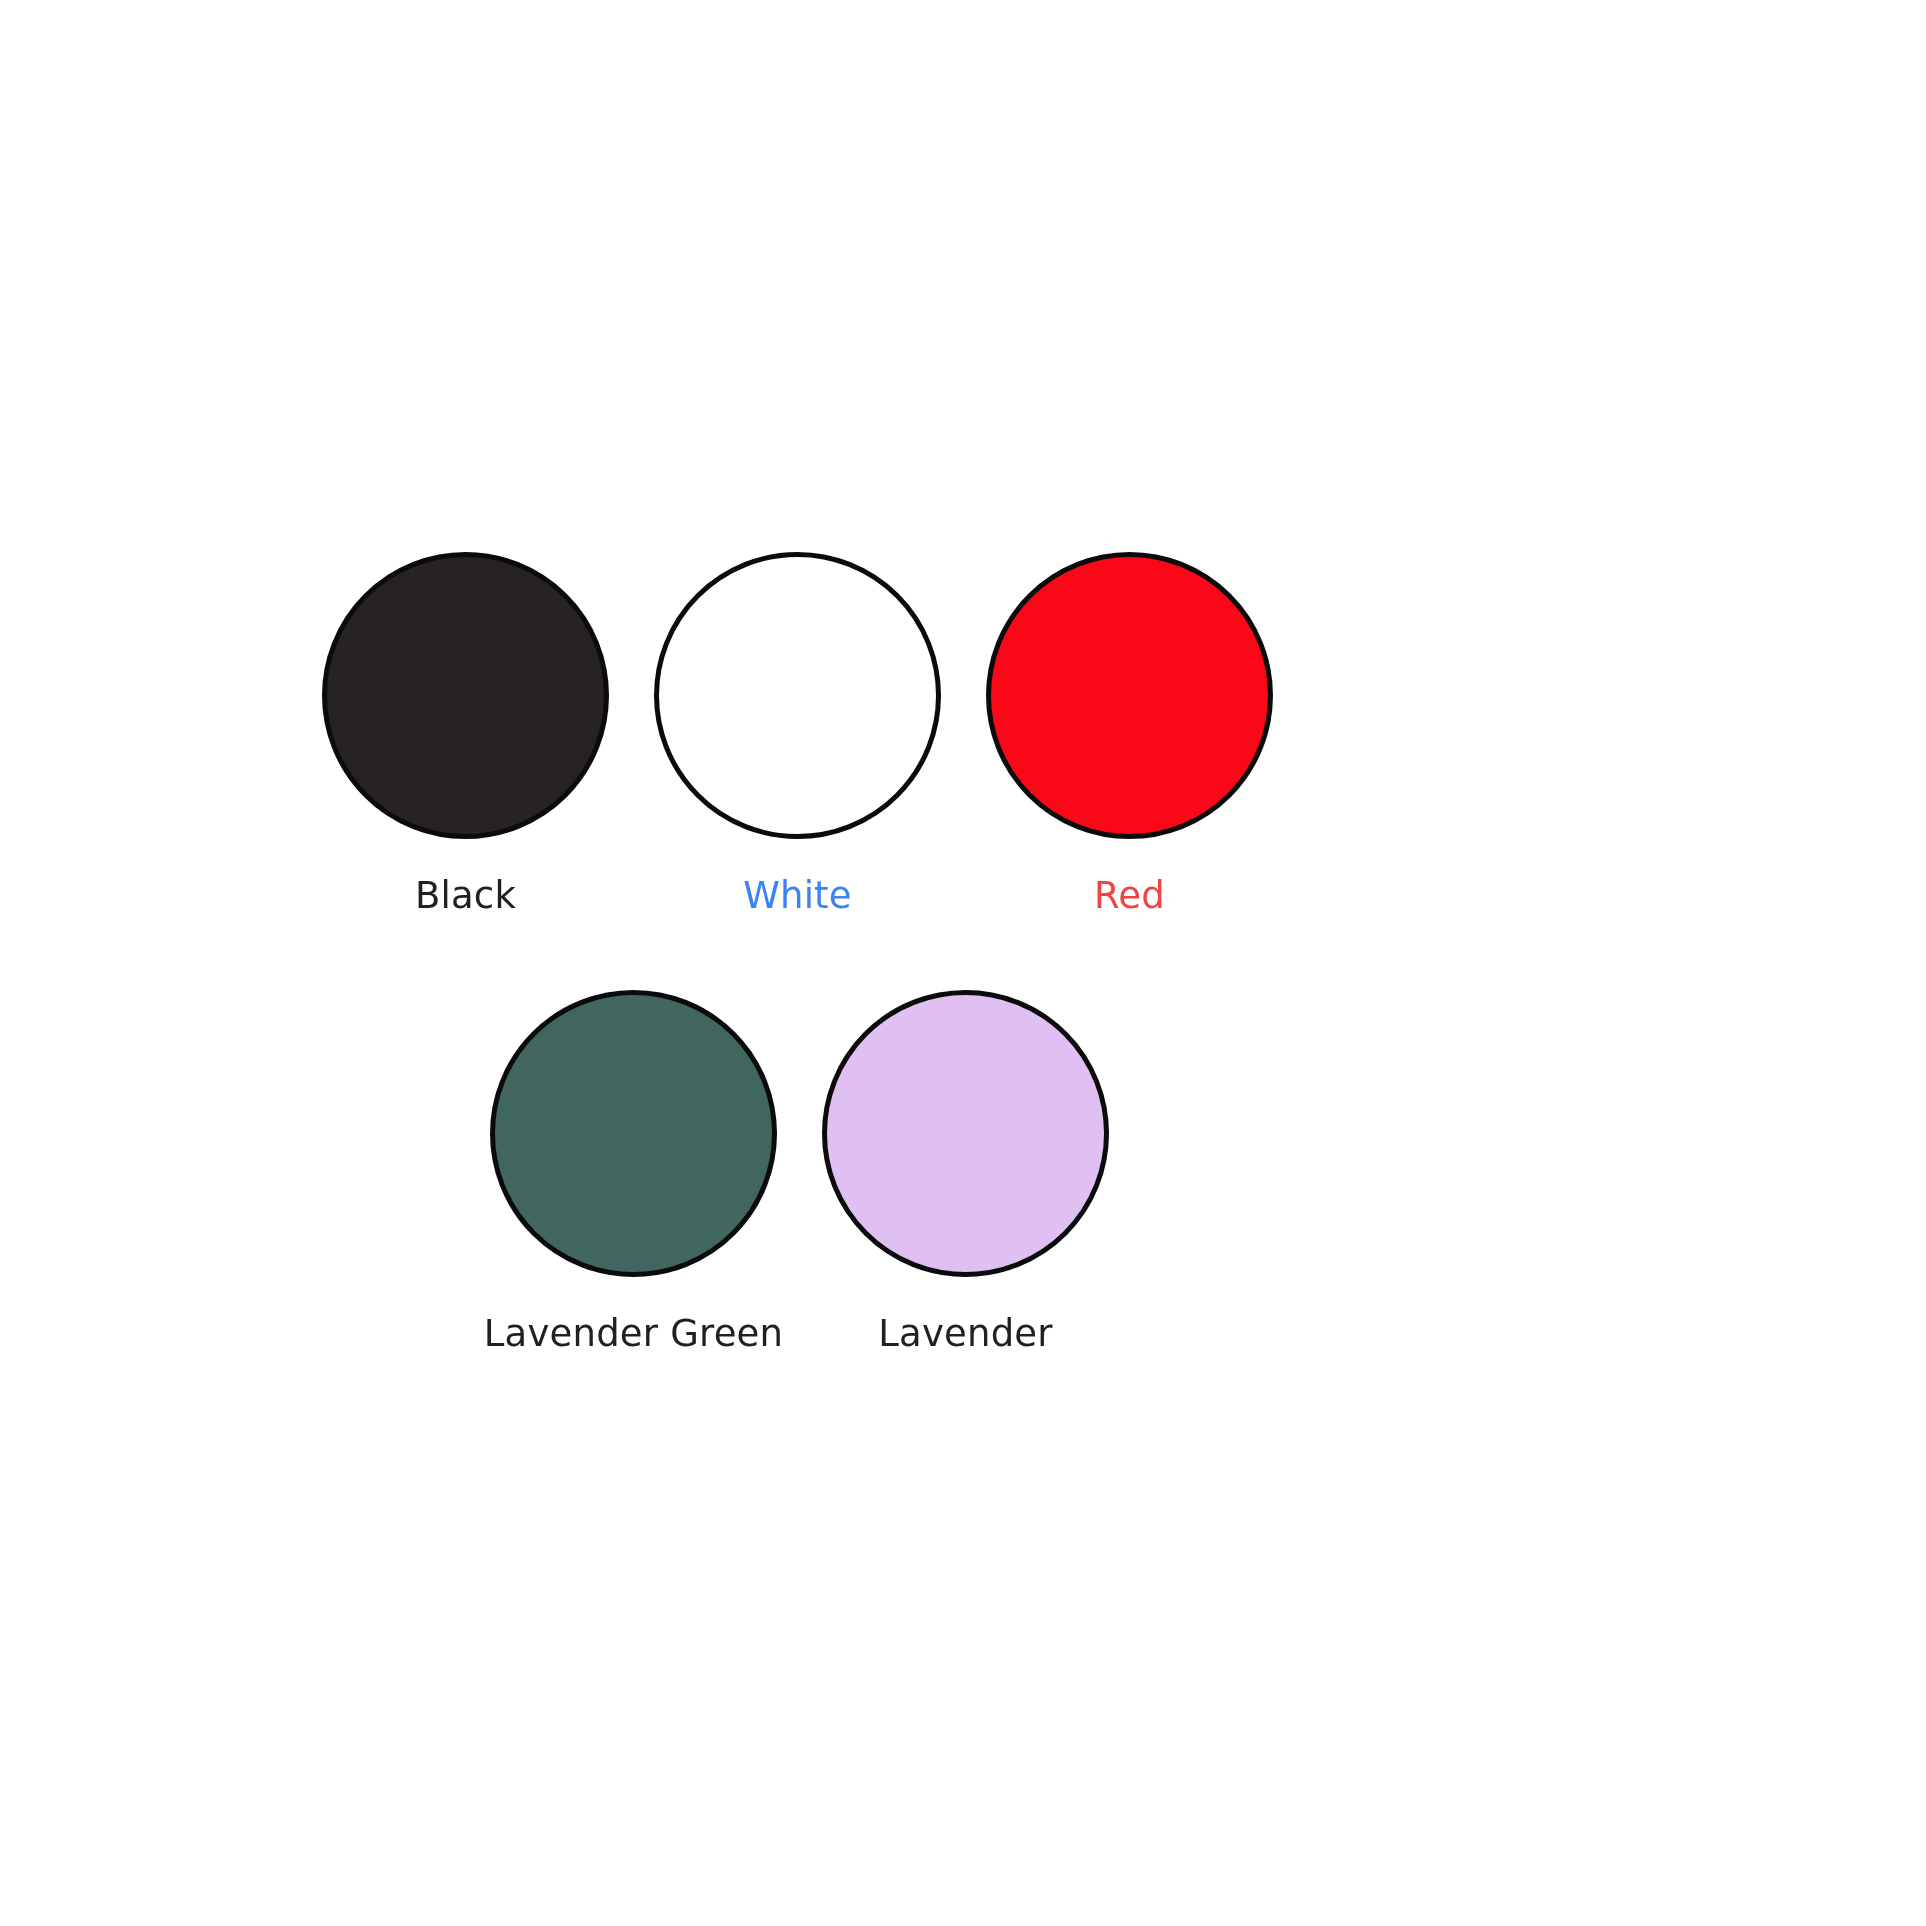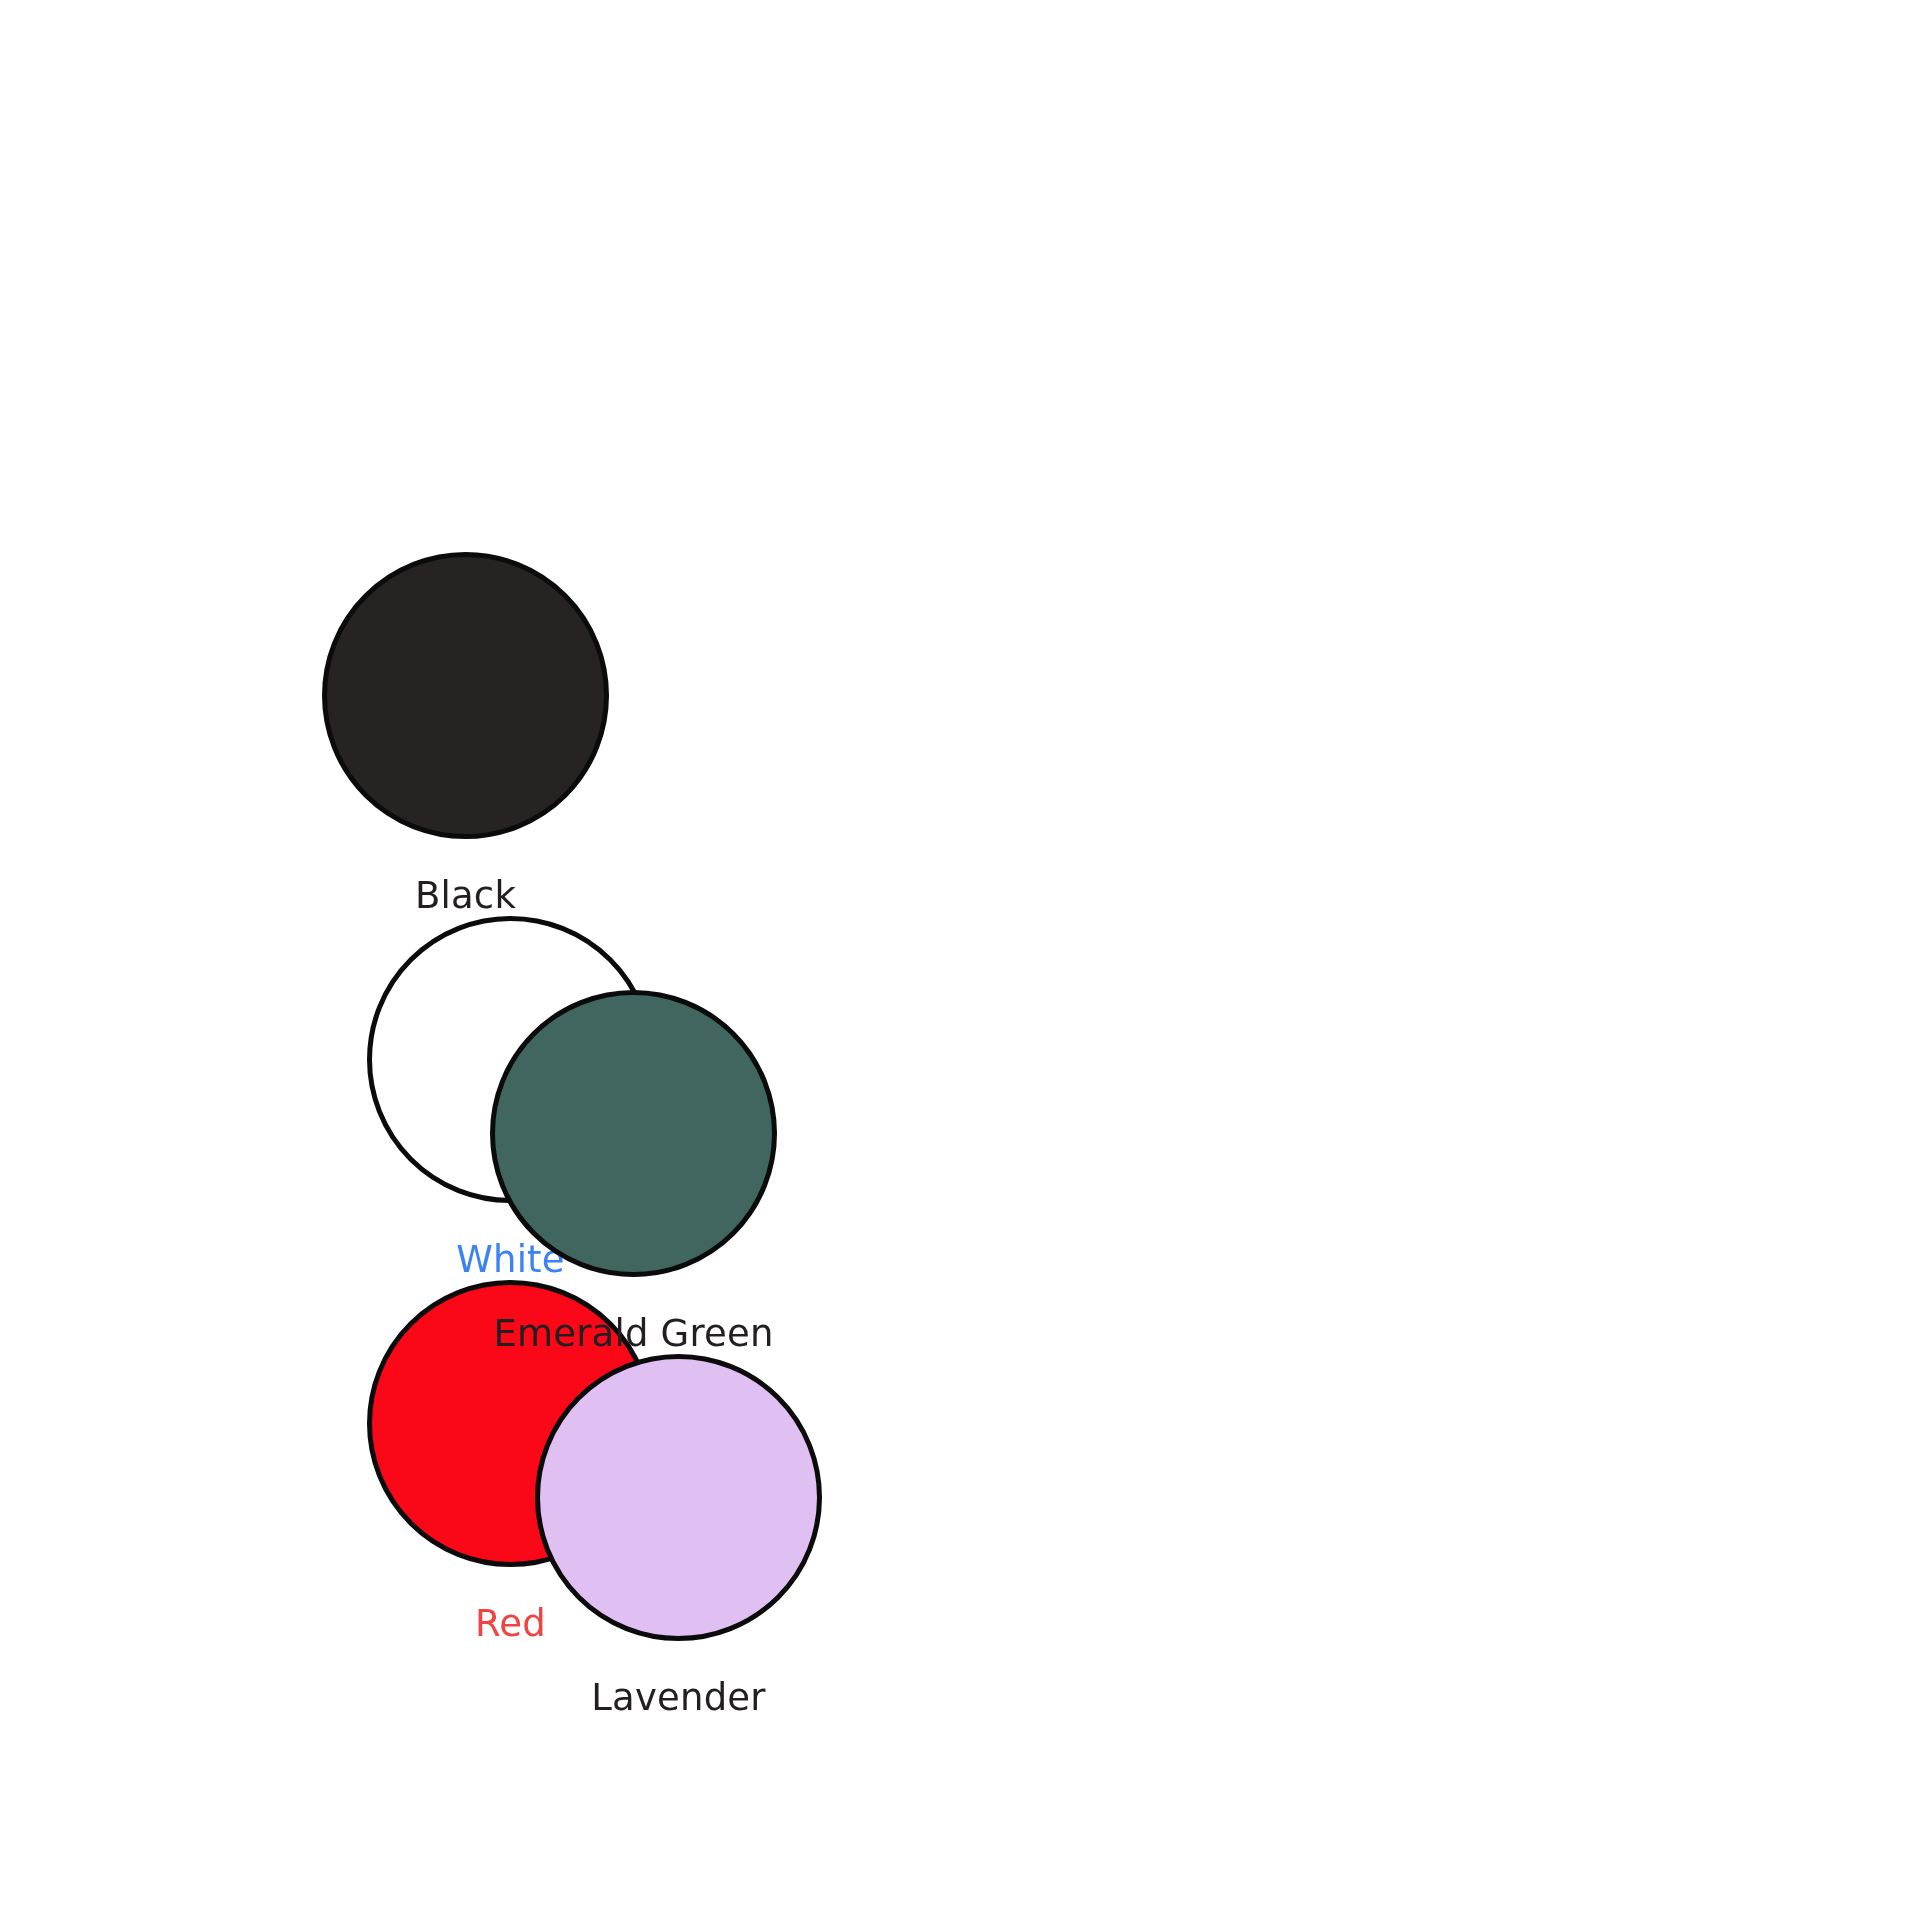--- a/index.html
+++ b/index.html
@@ -17,22 +17,22 @@
   #swatch-board {
     position: relative;
     width: 1927px;
     height: 1927px;
     background: #ffffff;
   }
 
   .swatch-row {
     position: absolute;
     display: flex;
-    flex-direction: column;
-    align-items: flex-start;
+    flex-direction: row;
+    align-items: center;
   }
 
   #swatch-row-1 {
     left: 322px;
     top: 552px;
   }
 
   #swatch-row-2 {
     left: 490px;
     top: 990px;
@@ -91,21 +91,21 @@
       <div class="swatch-label" style="color: #ef4444;">Red</div>
     </div>
 
 
   </div>
 
   <div class="swatch-row" id="swatch-row-2">
 
     <div class="swatch-item">
       <div class="swatch-circle" style="background: rgb(65, 102, 95); border-color: rgb(11, 11, 11);"></div>
-      <div class="swatch-label" style="color: rgb(35, 31, 32);">Emerald Green</div>
+      <div class="swatch-label" style="color: rgb(35, 31, 32);">Lavender Green</div>
     </div>
 
 
     <div class="swatch-item">
       <div class="swatch-circle" style="background: rgb(224, 192, 242); border-color: rgb(11, 11, 11);"></div>
       <div class="swatch-label" style="color: rgb(35, 31, 32);">Lavender</div>
     </div>
 
   </div>
 

